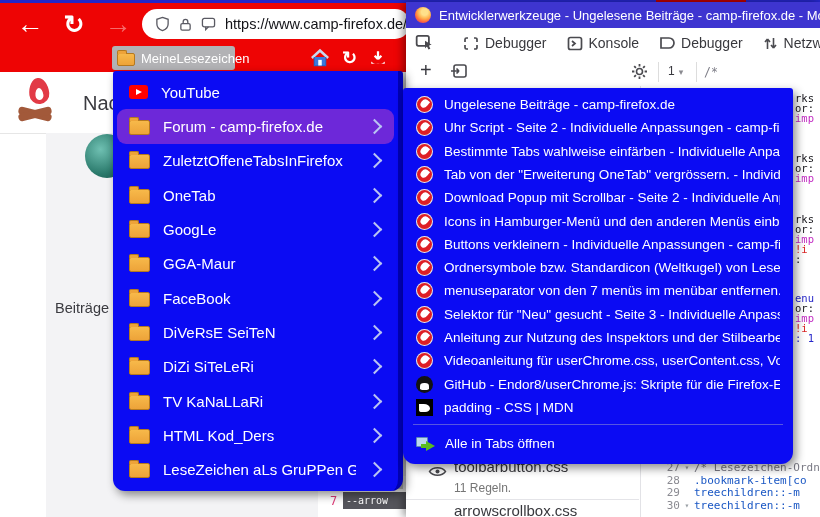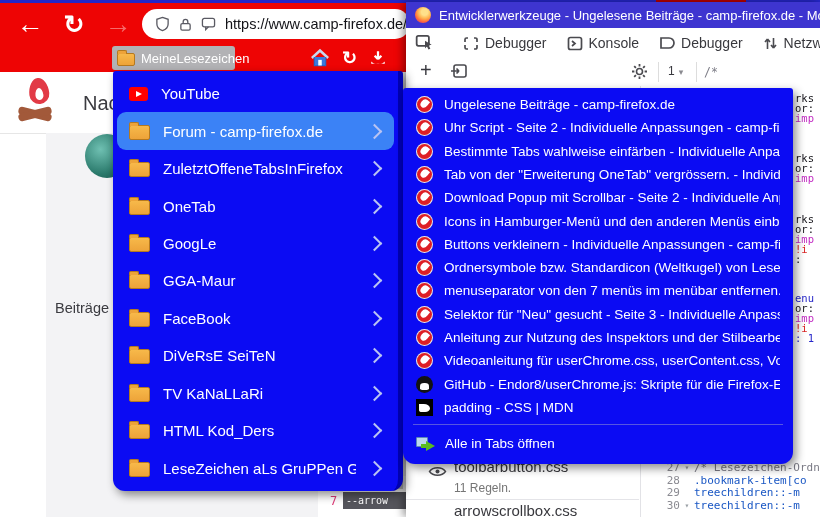--- a/index.html
+++ b/index.html
@@ -93,21 +93,21 @@
   .code-text.selector{color:#1a57c4;}
 
   
   .menu{background:#0b0bf3;z-index:50;box-shadow:3px 4px 10px rgba(0,0,0,.45);
         display:flex;flex-direction:column;box-sizing:border-box;}
   .main-menu{left:113px;top:71px;width:290px;height:420px;border-right:5px solid #0101b0;
              border-radius:3px 3px 12px 12px;padding:4px 0;}
   .sub-menu{left:403px;top:88px;width:390px;height:376px;z-index:51;
             border-radius:3px 3px 12px 12px;padding:5px 0 7px;}
   .m-item{flex:1;display:flex;align-items:center;gap:13px;padding:0 12px;margin:0 4px;border-radius:9px;}
-  .m-item.hl{background:#3b82f6;}
+  .m-item.hl{background:#6d28d9;}
   .m-label{color:#fff;font-size:15px;white-space:nowrap;overflow:hidden;flex:1;}
   .s-item{flex:1;display:flex;align-items:center;gap:11px;padding:0 13px;}
   .s-label{color:#fff;font-size:13.5px;white-space:nowrap;overflow:hidden;flex:1;}
   .chev{width:9px;height:9px;border-top:2px solid #b9c3f2;border-right:2px solid #b9c3f2;
         transform:rotate(45deg);flex:0 0 auto;margin-right:2px;}
   .menu-sep{height:1px;background:#5656e0;margin:5px 10px;flex:0 0 auto;}
   .open-all{height:27px;flex:0 0 auto;display:flex;align-items:center;gap:11px;padding:0 13px;}
 
   
   .ico-folder{width:19px;height:13px;background:linear-gradient(#f7b94a,#eda339);
@@ -351,20 +351,25 @@
       <span class="m-label">FaceBook</span>
       <span class="chev"></span>
     </div>
     <div class="m-item">
       <span class="ico-folder"></span>
       <span class="m-label">DiVeRsE SeiTeN</span>
       <span class="chev"></span>
     </div>
     <div class="m-item">
       <span class="ico-folder"></span>
+      <span class="m-label">DiZi SiTeLeRi</span>
+      <span class="chev"></span>
+    </div>
+    <div class="m-item">
+      <span class="ico-folder"></span>
       <span class="m-label">TV KaNaLLaRi</span>
       <span class="chev"></span>
     </div>
     <div class="m-item">
       <span class="ico-folder"></span>
       <span class="m-label">HTML Kod_Ders</span>
       <span class="chev"></span>
     </div>
     <div class="m-item">
       <span class="ico-folder"></span>

